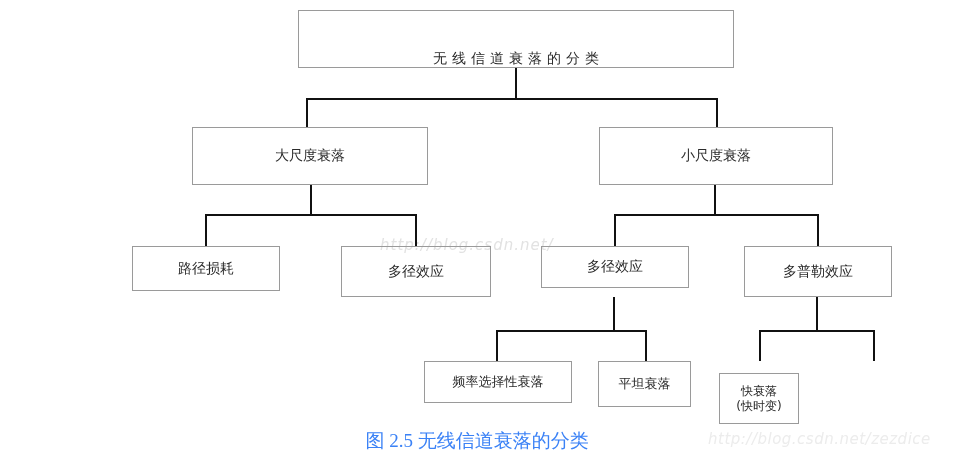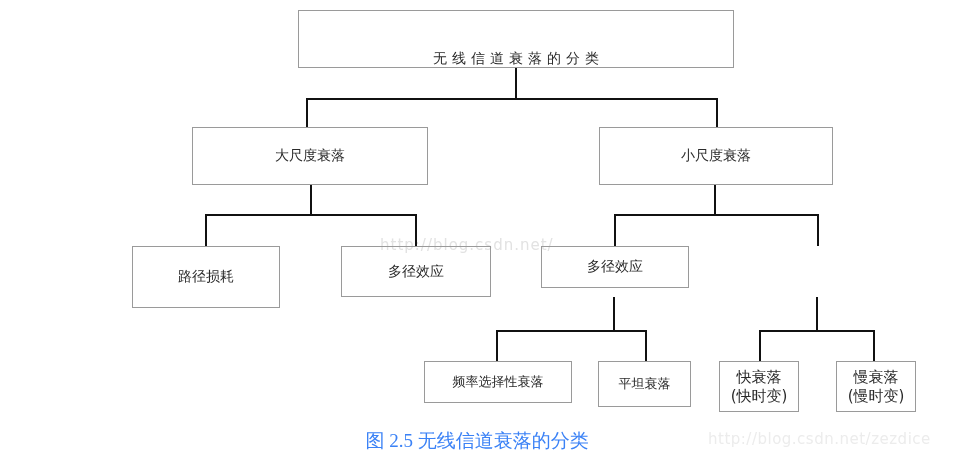--- a/index.html
+++ b/index.html
@@ -32,38 +32,39 @@
   }
   .node .lbl {
     display: block;
     white-space: pre-line;
   }
 
   .node-root   { font-size: 14px; letter-spacing: 5px; text-indent: 5px; align-items: flex-end; }
   .node-lvl2   { font-size: 14px; }
   .node-lvl3   { font-size: 14px; }
   .node-lvl4   { font-size: 13px; }
-  .node-lvl4b  { font-size: 15px; }
+  .node-lvl4b  { font-size: 12px; margin-top: 12px; }
 
   
   .conn {
     position: absolute;
     background: #111111;
     z-index: 2;
   }
   .conn.v { width: 2px; }
   .conn.h { height: 2px; }
 
   
   .watermark {
     position: absolute;
     color: #e2e2e2;
     white-space: nowrap;
     z-index: 1;
     pointer-events: none;
+    font-style: italic;
   }
   #wm-center { font-size: 15px; letter-spacing: 1px; }
   #wm-corner { font-size: 15px; letter-spacing: 0.5px; color: #ececec; }
 
   
   #caption {
     position: absolute;
     left: 0;
     width: 954px;
     text-align: center;
@@ -114,46 +115,45 @@
   </div>
 
   <div class="node node-lvl2" style="left:599px; top:127px; width:234px; height:58px;">
     <span class="lbl">小尺度衰落</span>
   </div>
 
   <div class="node node-lvl2" style="left:192px; top:127px; width:236px; height:58px;">
     <span class="lbl">大尺度衰落</span>
   </div>
 
-  <div class="node node-lvl3" style="left:132px; top:246px; width:148px; height:62px;">
+  <div class="node node-lvl3" style="left:132px; top:246px; width:148px; height:45px;">
     <span class="lbl">路径损耗</span>
   </div>
 
   <div class="node node-lvl3" style="left:341px; top:246px; width:150px; height:51px;">
     <span class="lbl">多径效应</span>
   </div>
 
   <div class="node node-lvl3" style="left:541px; top:246px; width:148px; height:42px;">
     <span class="lbl">多径效应</span>
   </div>
 
+  <div class="node node-lvl3" style="left:744px; top:246px; width:148px; height:51px;">
+    <span class="lbl">多普勒效应</span>
+  </div>
 
   <div class="node node-lvl4" style="left:424px; top:361px; width:148px; height:42px;">
     <span class="lbl">频率选择性衰落</span>
   </div>
 
   <div class="node node-lvl4" style="left:598px; top:361px; width:93px; height:46px;align-items:center;">
     <span class="lbl">平坦衰落</span>
   </div>
 
   <div class="node node-lvl4b" style="left:719px; top:361px; width:80px; height:51px;">
     <span class="lbl">快衰落
 (快时变)</span>
   </div>
 
-  <div class="node node-lvl4b" style="left:836px; top:361px; width:80px; height:51px;">
-    <span class="lbl">慢衰落
-(慢时变)</span>
-  </div>
 
   <div id="caption" style="top:428px;">图 2.5 无线信道衰落的分类</div>
 
 </div>
 
 </body></html>

